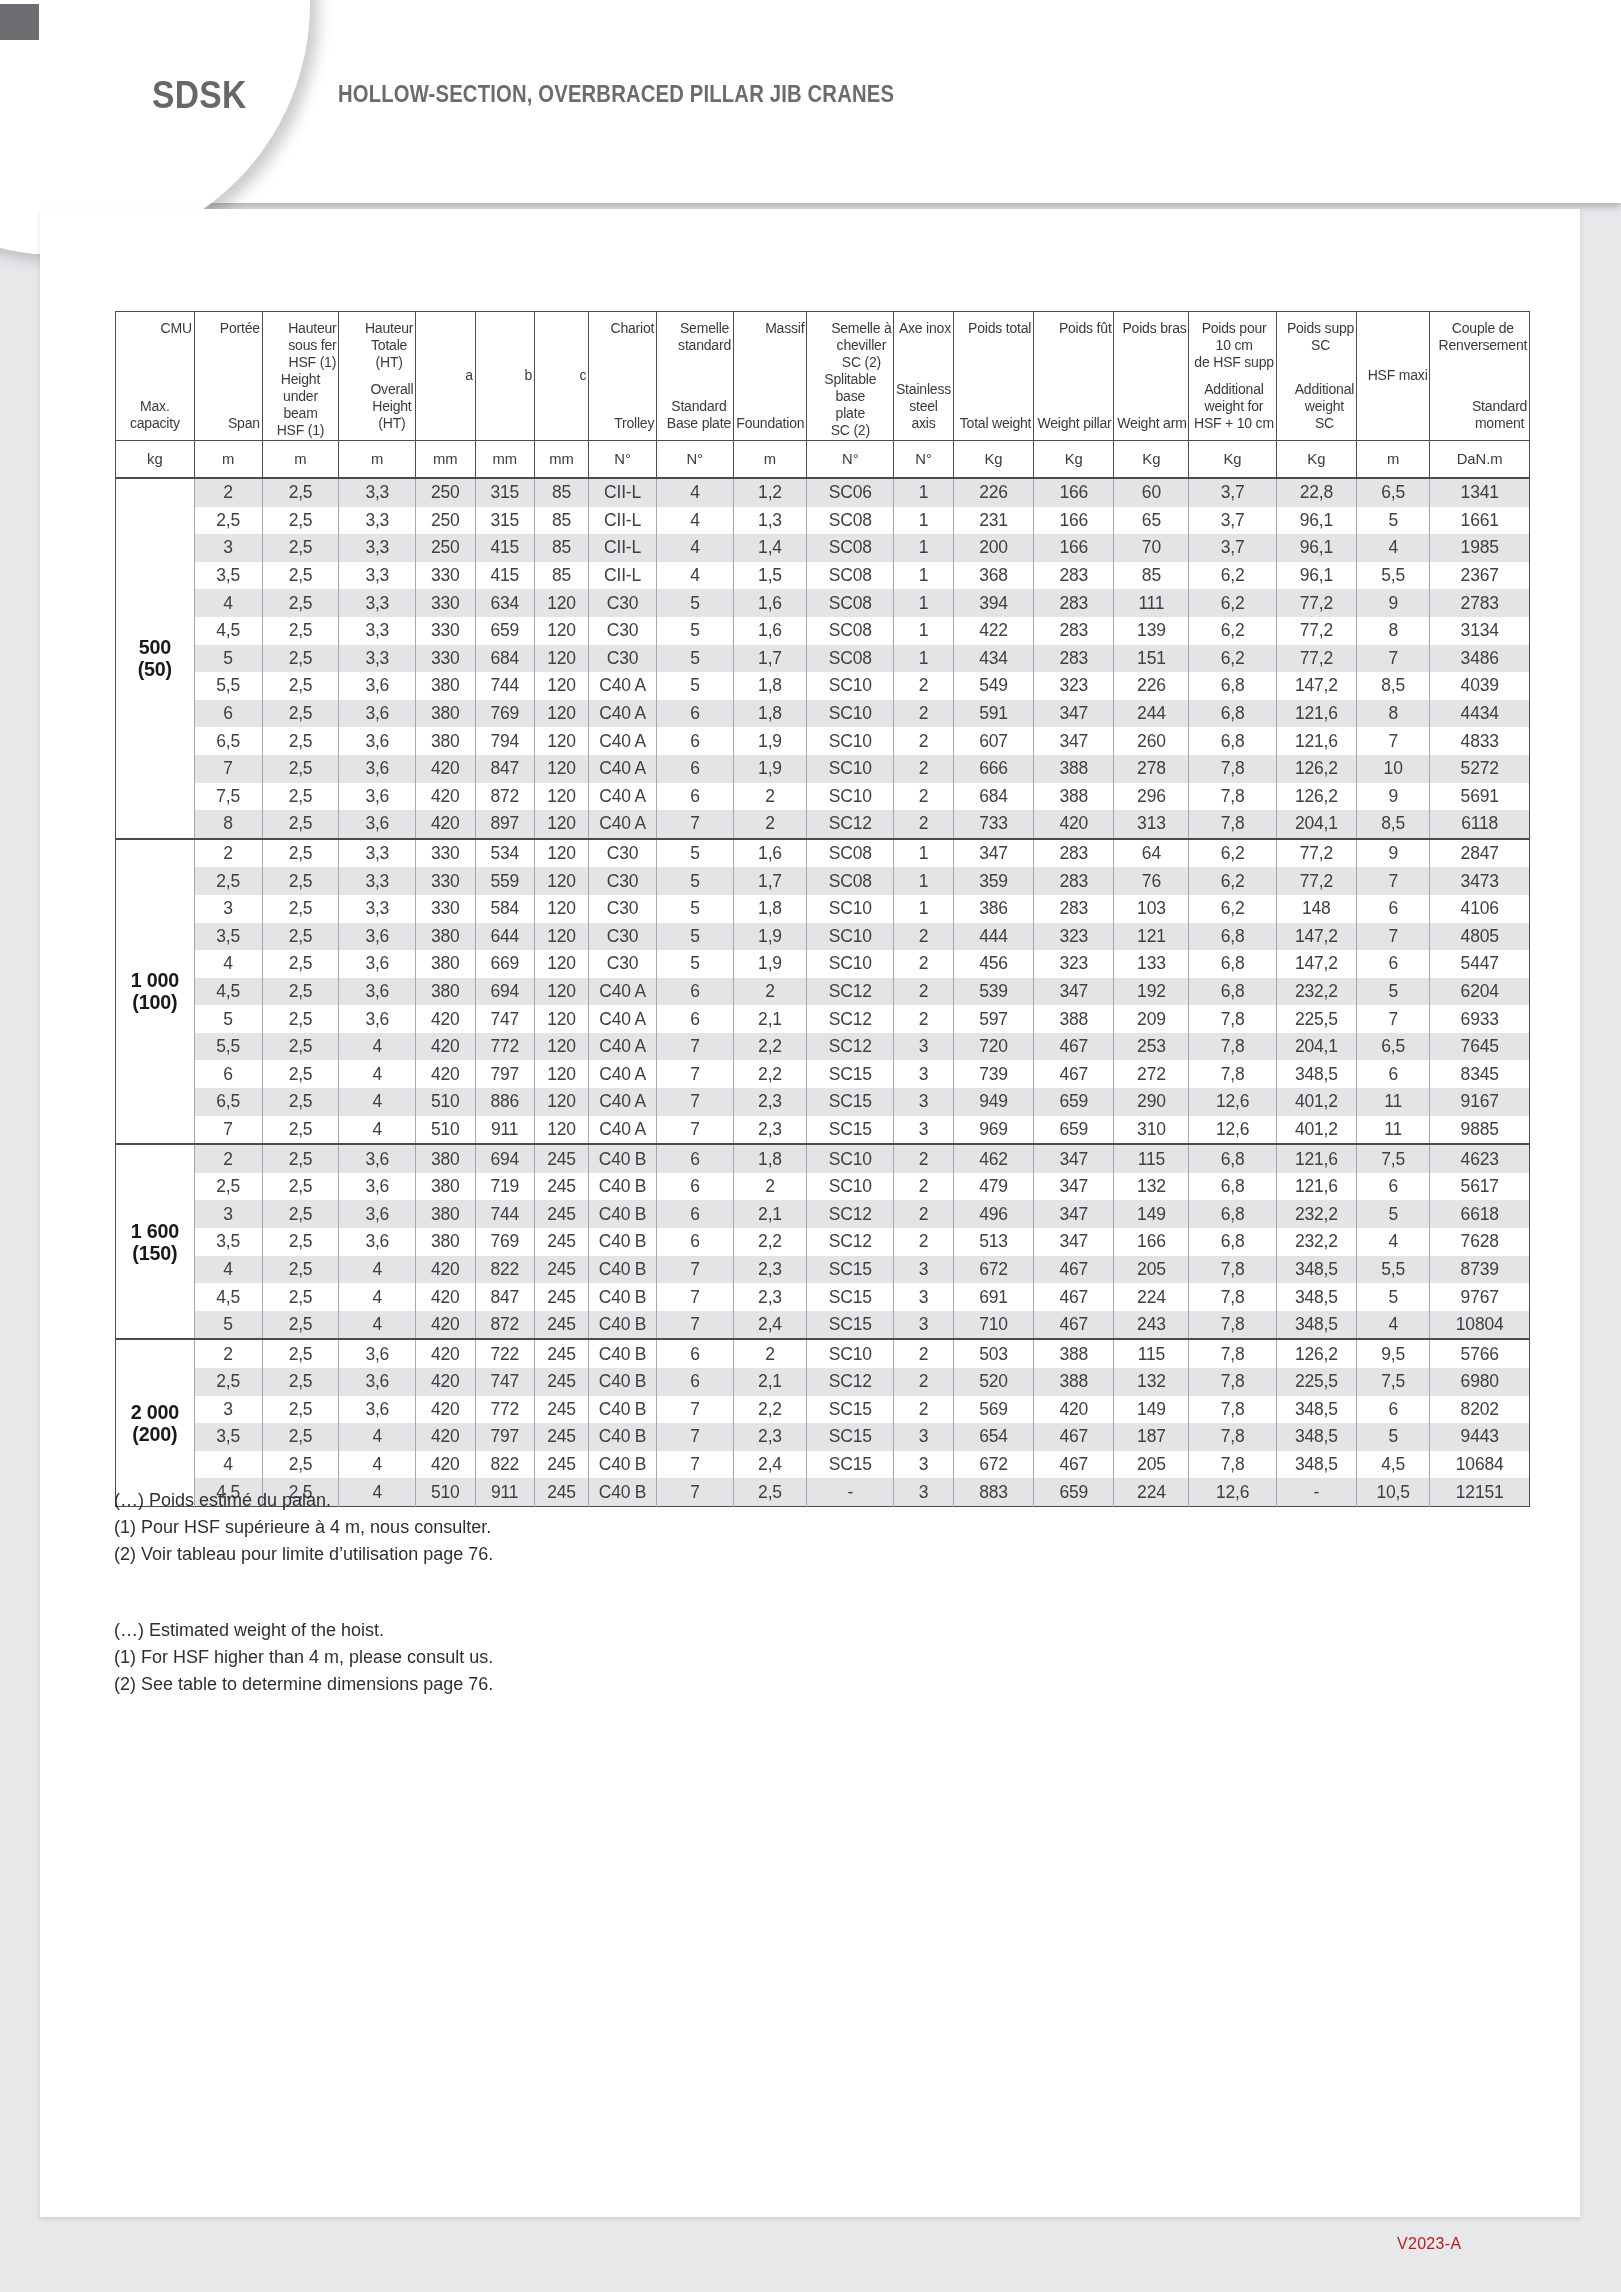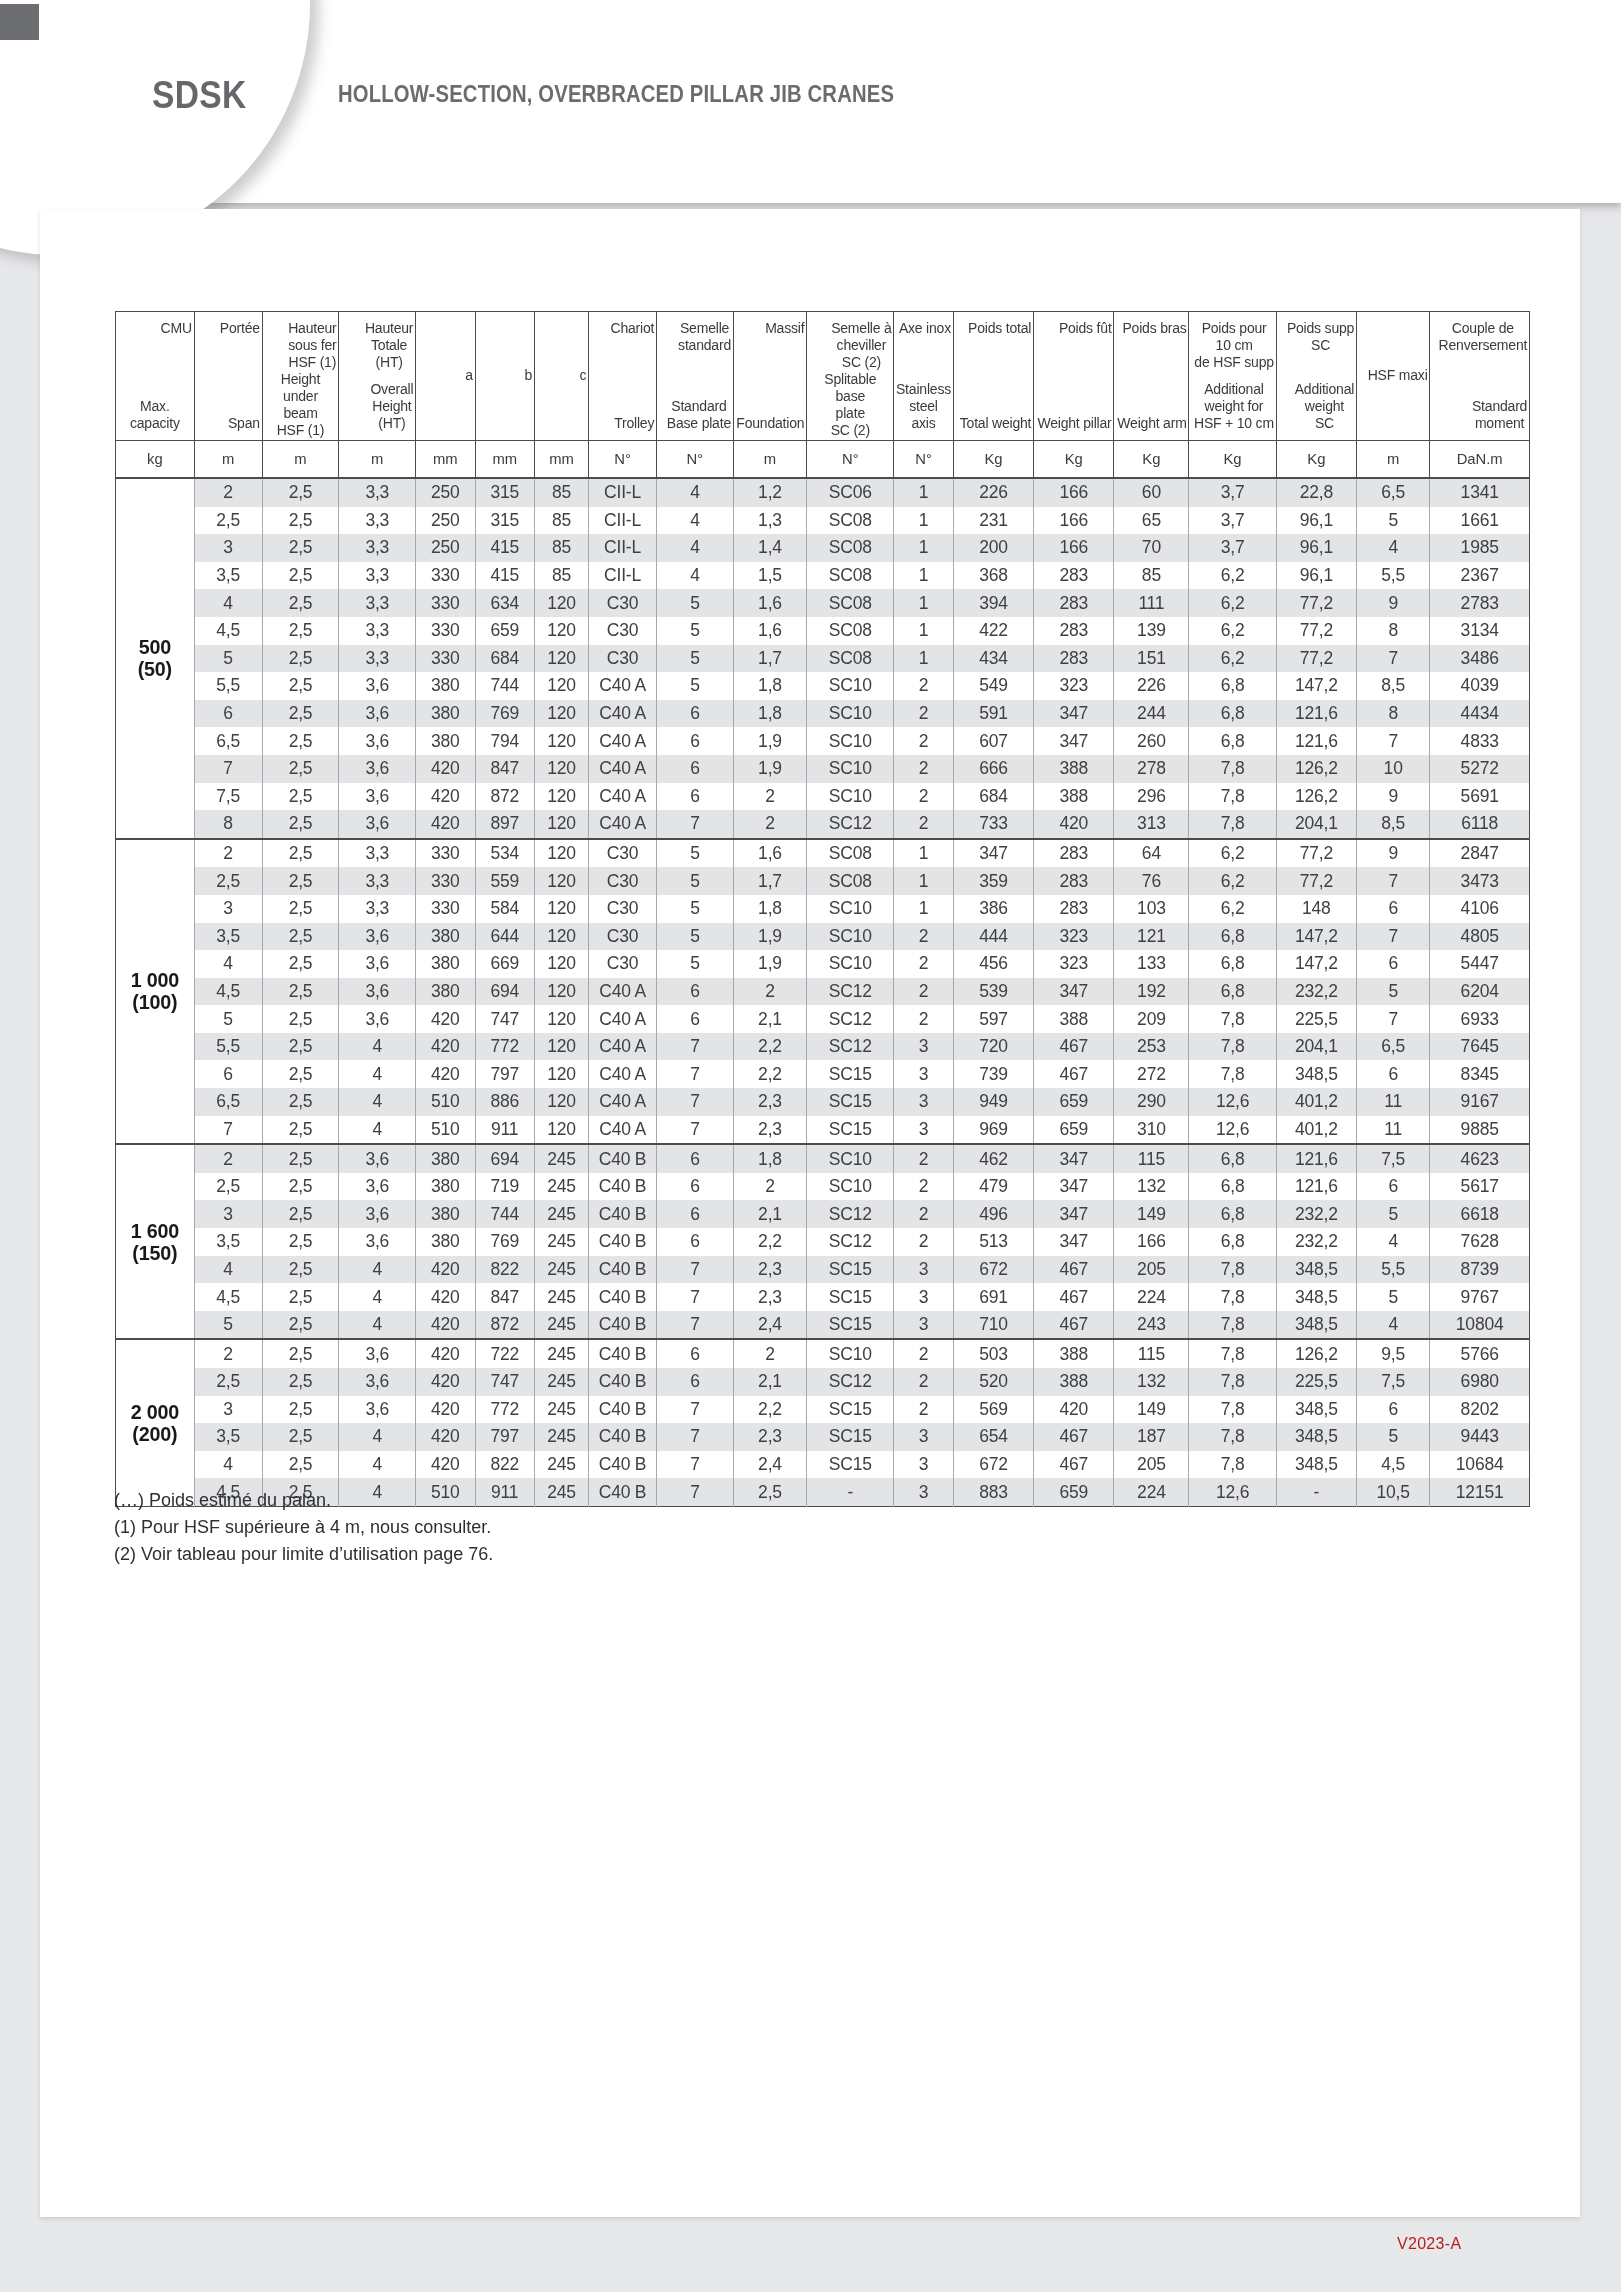--- a/index.html
+++ b/index.html
@@ -940,16 +940,21 @@
           <td>12151</td>
         </tr>
       </tbody>
   </table>
 
   <div class="footnotes fn-fr">
       <div>(…) Poids estimé du palan.</div>
       <div>(1) Pour HSF supérieure à 4 m, nous consulter.</div>
       <div>(2) Voir tableau pour limite d’utilisation page 76.</div>
     </div>
+  <div class="footnotes fn-en">
+      <div>(…) Estimated weight of the hoist.</div>
+      <div>(1) For HSF higher than 4 m, please consult us.</div>
+      <div>(2) See table to determine dimensions page 76.</div>
+    </div>
 </div>
 
 <div class="version">V2023-A</div>
 
 
 </body></html>

